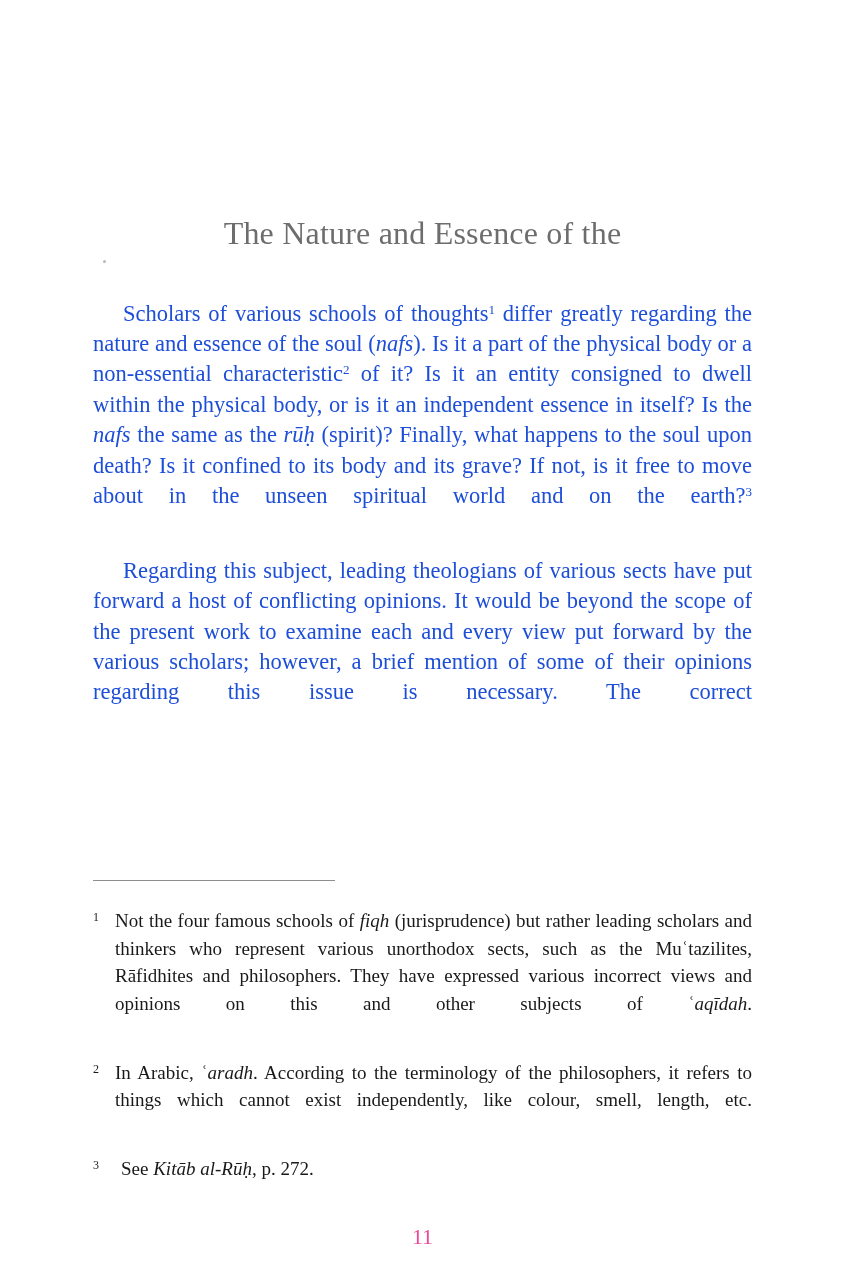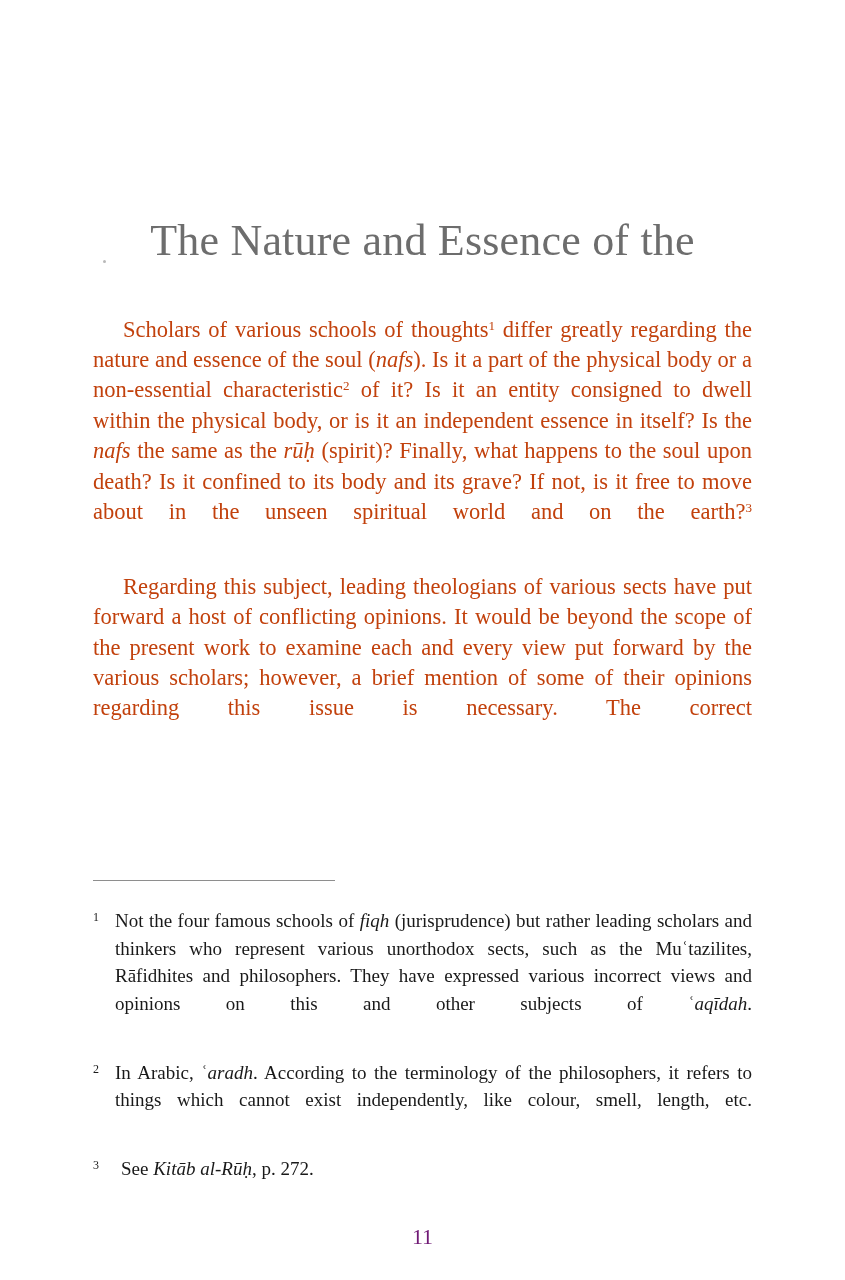--- a/index.html
+++ b/index.html
@@ -28,21 +28,21 @@
     position: absolute;
     left: 93px;
     top: 0;
     width: 659px;
   }
 
   
   .chapter-title {
     margin: 0;
     padding-top: 212px;
-    font-size: 44px;
+    font-size: 32px;
     line-height: 1.33;
     font-weight: normal;
     text-align: center;
     color: #6d6d6d;
     letter-spacing: 0.2px;
     font-family: "Liberation Serif", "DejaVu Serif", serif;
   }
 
   .chapter-title .title-line {
     display: block;
@@ -52,21 +52,21 @@
   .body-block {
     margin-top: 44px;
   }
 
   p.body-par {
     margin: 0;
     font-size: 22.5px;
     line-height: 30.4px;
     text-align: justify;
     text-justify: inter-word;
-    color: #c2410c;
+    color: #1d4ed8;
     text-indent: 30px;
     hyphens: none;
   }
 
   p.body-par + p.body-par {
     margin-top: 14px;
   }
 
   
   p.body-par::after {
@@ -139,21 +139,21 @@
   }
 
   
   .page-number {
     position: absolute;
     left: 0;
     right: 0;
     top: 1224px;
     text-align: center;
     font-size: 22px;
-    color: #701a75;
+    color: #ec4899;
     font-family: "Liberation Serif", "DejaVu Serif", serif;
   }
 
   
   .scan-speck {
     position: absolute;
     left: 103px;
     top: 260px;
     width: 3px;
     height: 3px;

